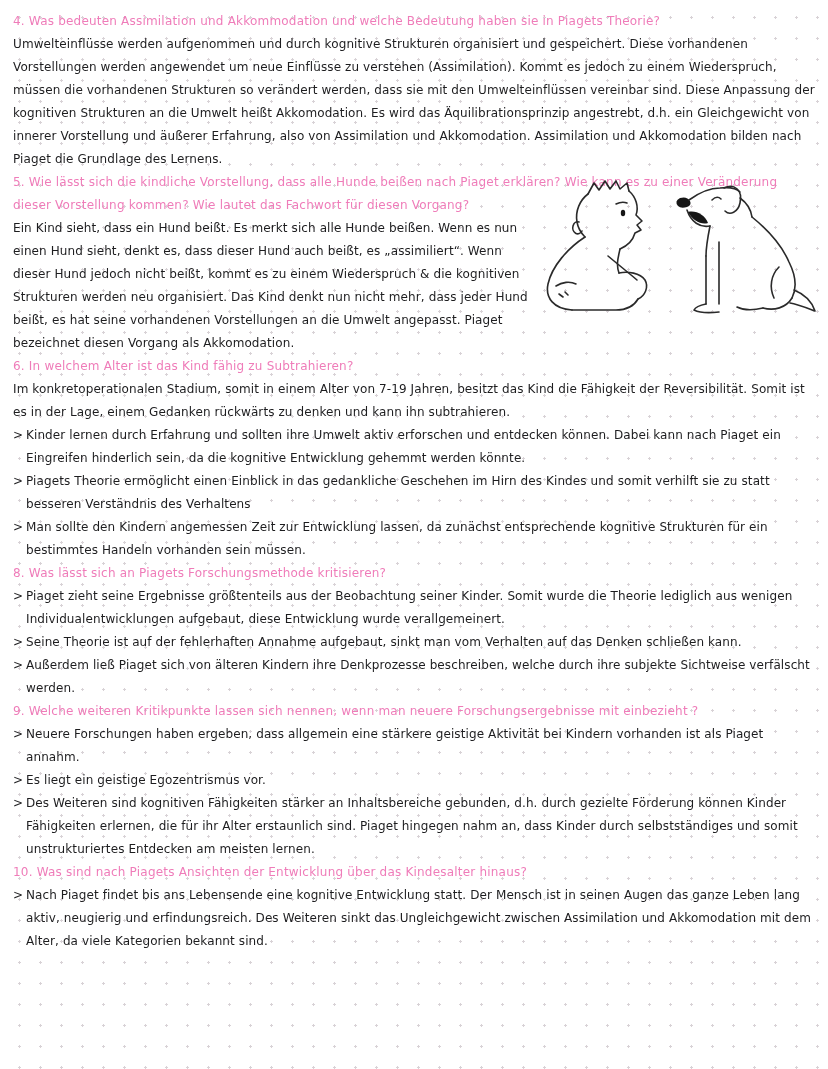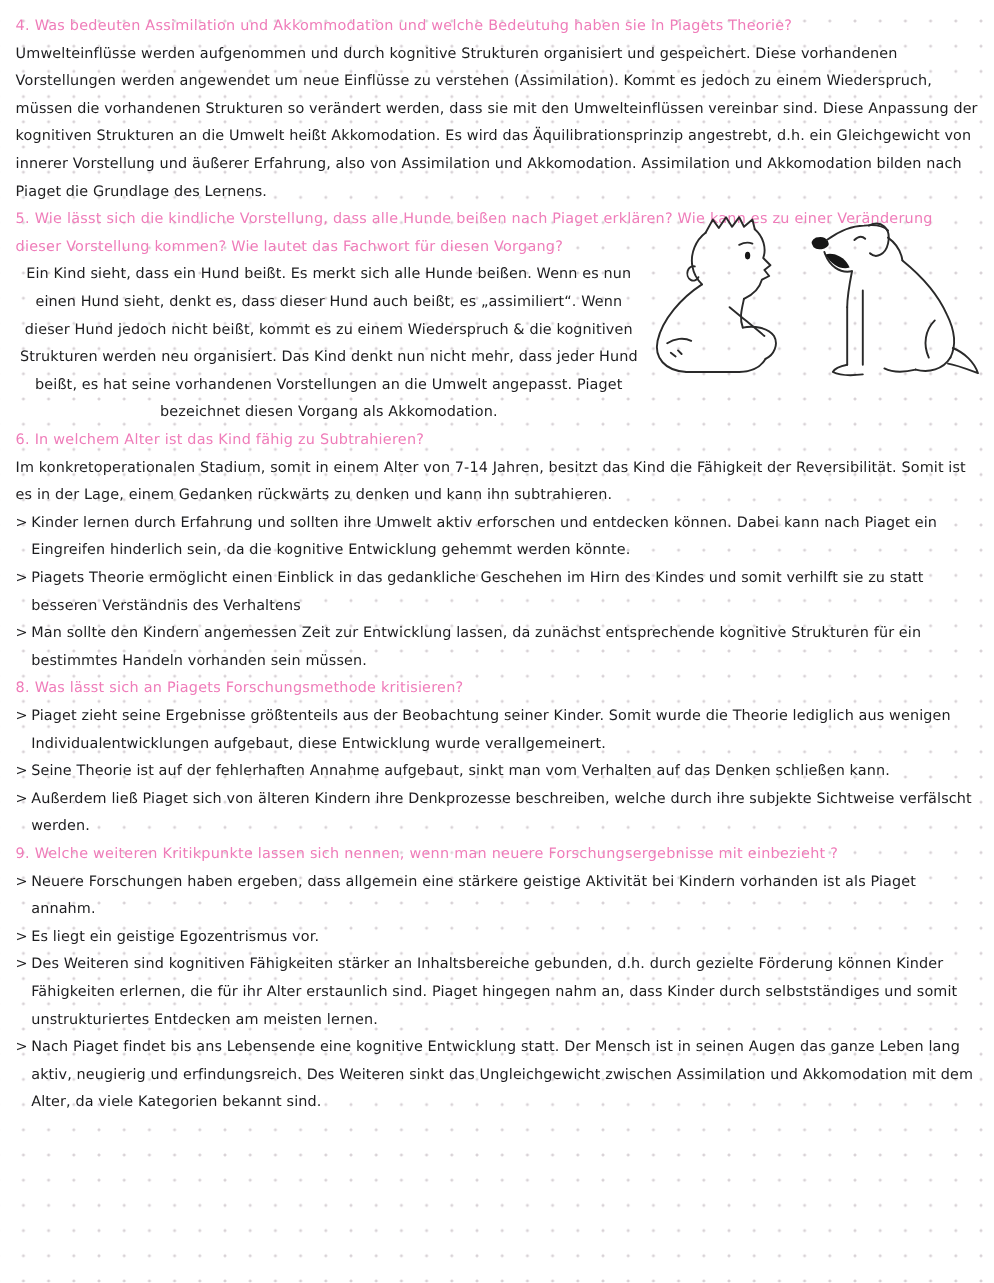--- a/index.html
+++ b/index.html
@@ -32,21 +32,21 @@
     letter-spacing:.2px;
   }
   .answer{
     font-size:12px;
     line-height:23px;
     margin:0;
     letter-spacing:.1px;
   }
   .bullet{position:relative;padding-left:13px;}
   .bullet .marker{position:absolute;left:0;top:0;}
-  .wrap-figure .answer{max-width:522px;text-align:center;}
+  .wrap-figure .answer{max-width:522px;}
   .figure{
     position:absolute;
     left:528px;top:170px;
     width:292px;height:148px;
   }
   .figure svg{width:100%;height:100%;}
   .sketch{stroke:#2a2a2a;stroke-width:1.6;fill:none;stroke-linecap:round;stroke-linejoin:round;}
   .sketch-fill{fill:#161616;stroke:none;}
 </style>
 </head>
@@ -58,40 +58,41 @@
       <section class="qa">
         <div class="question">4. Was bedeuten Assimilation und Akkommodation und welche Bedeutung haben sie in Piagets Theorie?</div>
         <p class="answer">Umwelteinflüsse werden aufgenommen und durch kognitive Strukturen organisiert und gespeichert. Diese vorhandenen Vorstellungen werden angewendet um neue Einflüsse zu verstehen (Assimilation). Kommt es jedoch zu einem Wiederspruch, müssen die vorhandenen Strukturen so verändert werden, dass sie mit den Umwelteinflüssen vereinbar sind. Diese Anpassung der kognitiven Strukturen an die Umwelt heißt Akkomodation. Es wird das Äquilibrationsprinzip angestrebt, d.h. ein Gleichgewicht von innerer Vorstellung und äußerer Erfahrung, also von Assimilation und Akkomodation. Assimilation und Akkomodation bilden nach Piaget die Grundlage des Lernens.</p>
       </section>
       <section class="qa wrap-figure">
         <div class="question">5. Wie lässt sich die kindliche Vorstellung, dass alle Hunde beißen nach Piaget erklären? Wie kann es zu einer Veränderung dieser Vorstellung kommen? Wie lautet das Fachwort für diesen Vorgang?</div>
         <p class="answer">Ein Kind sieht, dass ein Hund beißt. Es merkt sich alle Hunde beißen. Wenn es nun einen Hund sieht, denkt es, dass dieser Hund auch beißt, es „assimiliert“. Wenn dieser Hund jedoch nicht beißt, kommt es zu einem Wiederspruch &amp; die kognitiven Strukturen werden neu organisiert. Das Kind denkt nun nicht mehr, dass jeder Hund beißt, es hat seine vorhandenen Vorstellungen an die Umwelt angepasst. Piaget bezeichnet diesen Vorgang als Akkomodation.</p>
       </section>
       <section class="qa">
         <div class="question">6. In welchem Alter ist das Kind fähig zu Subtrahieren?</div>
-        <p class="answer">Im konkretoperationalen Stadium, somit in einem Alter von 7-14 Jahren, besitzt das Kind die Fähigkeit der Reversibilität. Somit ist es in der Lage, einem Gedanken rückwärts zu denken und kann ihn subtrahieren.</p>
+        <p class="answer">Im konkretoperationalen Stadium, somit in einem Alter von 7-19 Jahren, besitzt das Kind die Fähigkeit der Reversibilität. Somit ist es in der Lage, einem Gedanken rückwärts zu denken und kann ihn subtrahieren.</p>
       </section>
       <section class="qa">
         <div class="answer bullet"><span class="marker">&gt;</span><span>Kinder lernen durch Erfahrung und sollten ihre Umwelt aktiv erforschen und entdecken können. Dabei kann nach Piaget ein Eingreifen hinderlich sein, da die kognitive Entwicklung gehemmt werden könnte.</span></div>
         <div class="answer bullet"><span class="marker">&gt;</span><span>Piagets Theorie ermöglicht einen Einblick in das gedankliche Geschehen im Hirn des Kindes und somit verhilft sie zu statt besseren Verständnis des Verhaltens</span></div>
         <div class="answer bullet"><span class="marker">&gt;</span><span>Man sollte den Kindern angemessen Zeit zur Entwicklung lassen, da zunächst entsprechende kognitive Strukturen für ein bestimmtes Handeln vorhanden sein müssen.</span></div>
       </section>
       <section class="qa">
         <div class="question">8. Was lässt sich an Piagets Forschungsmethode kritisieren?</div>
         <div class="answer bullet"><span class="marker">&gt;</span><span>Piaget zieht seine Ergebnisse größtenteils aus der Beobachtung seiner Kinder. Somit wurde die Theorie lediglich aus wenigen Individualentwicklungen aufgebaut, diese Entwicklung wurde verallgemeinert.</span></div>
         <div class="answer bullet"><span class="marker">&gt;</span><span>Seine Theorie ist auf der fehlerhaften Annahme aufgebaut, sinkt man vom Verhalten auf das Denken schließen kann.</span></div>
         <div class="answer bullet"><span class="marker">&gt;</span><span>Außerdem ließ Piaget sich von älteren Kindern ihre Denkprozesse beschreiben, welche durch ihre subjekte Sichtweise verfälscht werden.</span></div>
       </section>
       <section class="qa">
         <div class="question">9. Welche weiteren Kritikpunkte lassen sich nennen, wenn man neuere Forschungsergebnisse mit einbezieht ?</div>
         <div class="answer bullet"><span class="marker">&gt;</span><span>Neuere Forschungen haben ergeben, dass allgemein eine stärkere geistige Aktivität bei Kindern vorhanden ist als Piaget annahm.</span></div>
         <div class="answer bullet"><span class="marker">&gt;</span><span>Es liegt ein geistige Egozentrismus vor.</span></div>
         <div class="answer bullet"><span class="marker">&gt;</span><span>Des Weiteren sind kognitiven Fähigkeiten stärker an Inhaltsbereiche gebunden, d.h. durch gezielte Förderung können Kinder Fähigkeiten erlernen, die für ihr Alter erstaunlich sind. Piaget hingegen nahm an, dass Kinder durch selbstständiges und somit unstrukturiertes Entdecken am meisten lernen.</span></div>
       </section>
       <section class="qa">
+        <div class="question">10. Was sind nach Piagets Ansichten der Entwicklung über das Kindesalter hinaus?</div>
         <div class="answer bullet"><span class="marker">&gt;</span><span>Nach Piaget findet bis ans Lebensende eine kognitive Entwicklung statt. Der Mensch ist in seinen Augen das ganze Leben lang aktiv, neugierig und erfindungsreich. Des Weiteren sinkt das Ungleichgewicht zwischen Assimilation und Akkomodation mit dem Alter, da viele Kategorien bekannt sind.</span></div>
       </section>
     </div>
 
   <div class="figure">
     <svg viewBox="0 0 292 148" aria-hidden="true">
 
       <g class="sketch">
         <path d="M60,24 L66,13 L71,20 L77,11 L82,19 L88,11 L92,19 L99,13 L101,21"></path>
         <path d="M60,24 C52,30 47,41 49,52 C50,58 53,63 57,67"></path>

